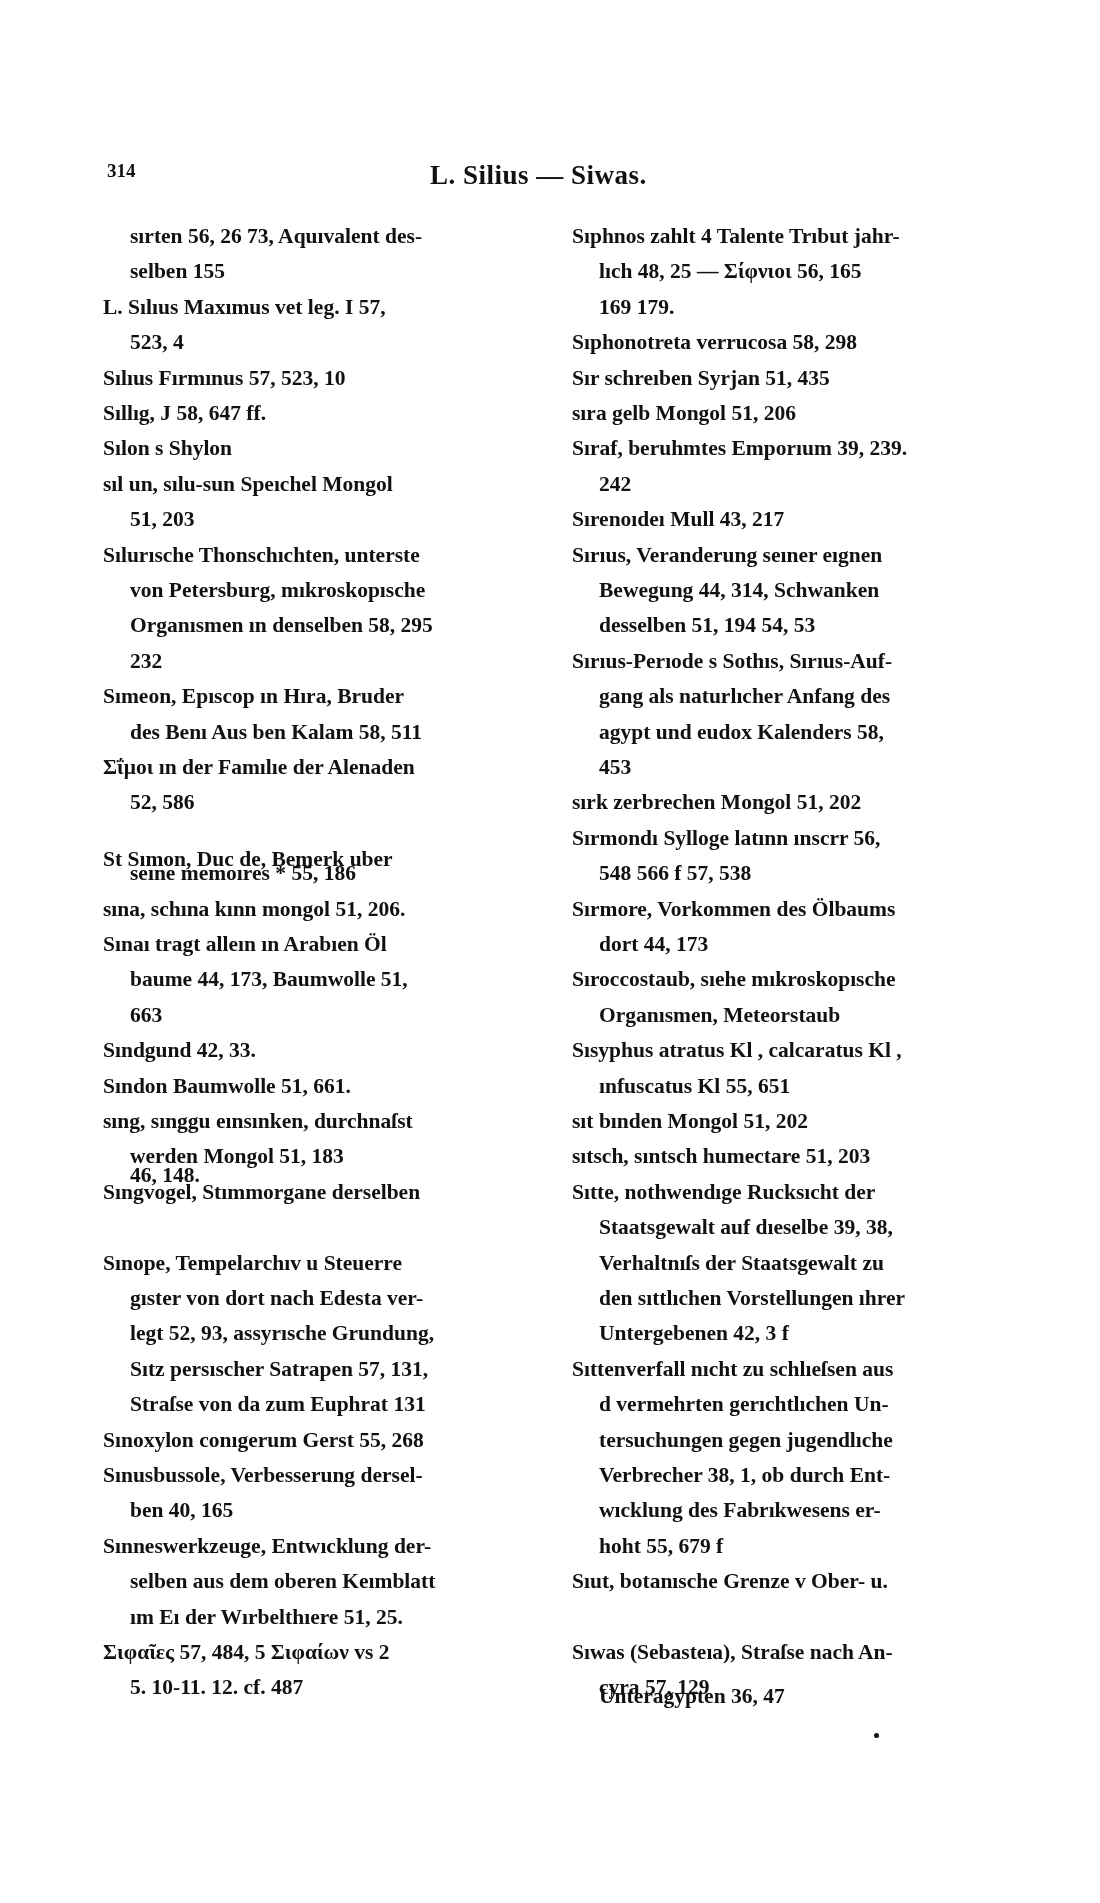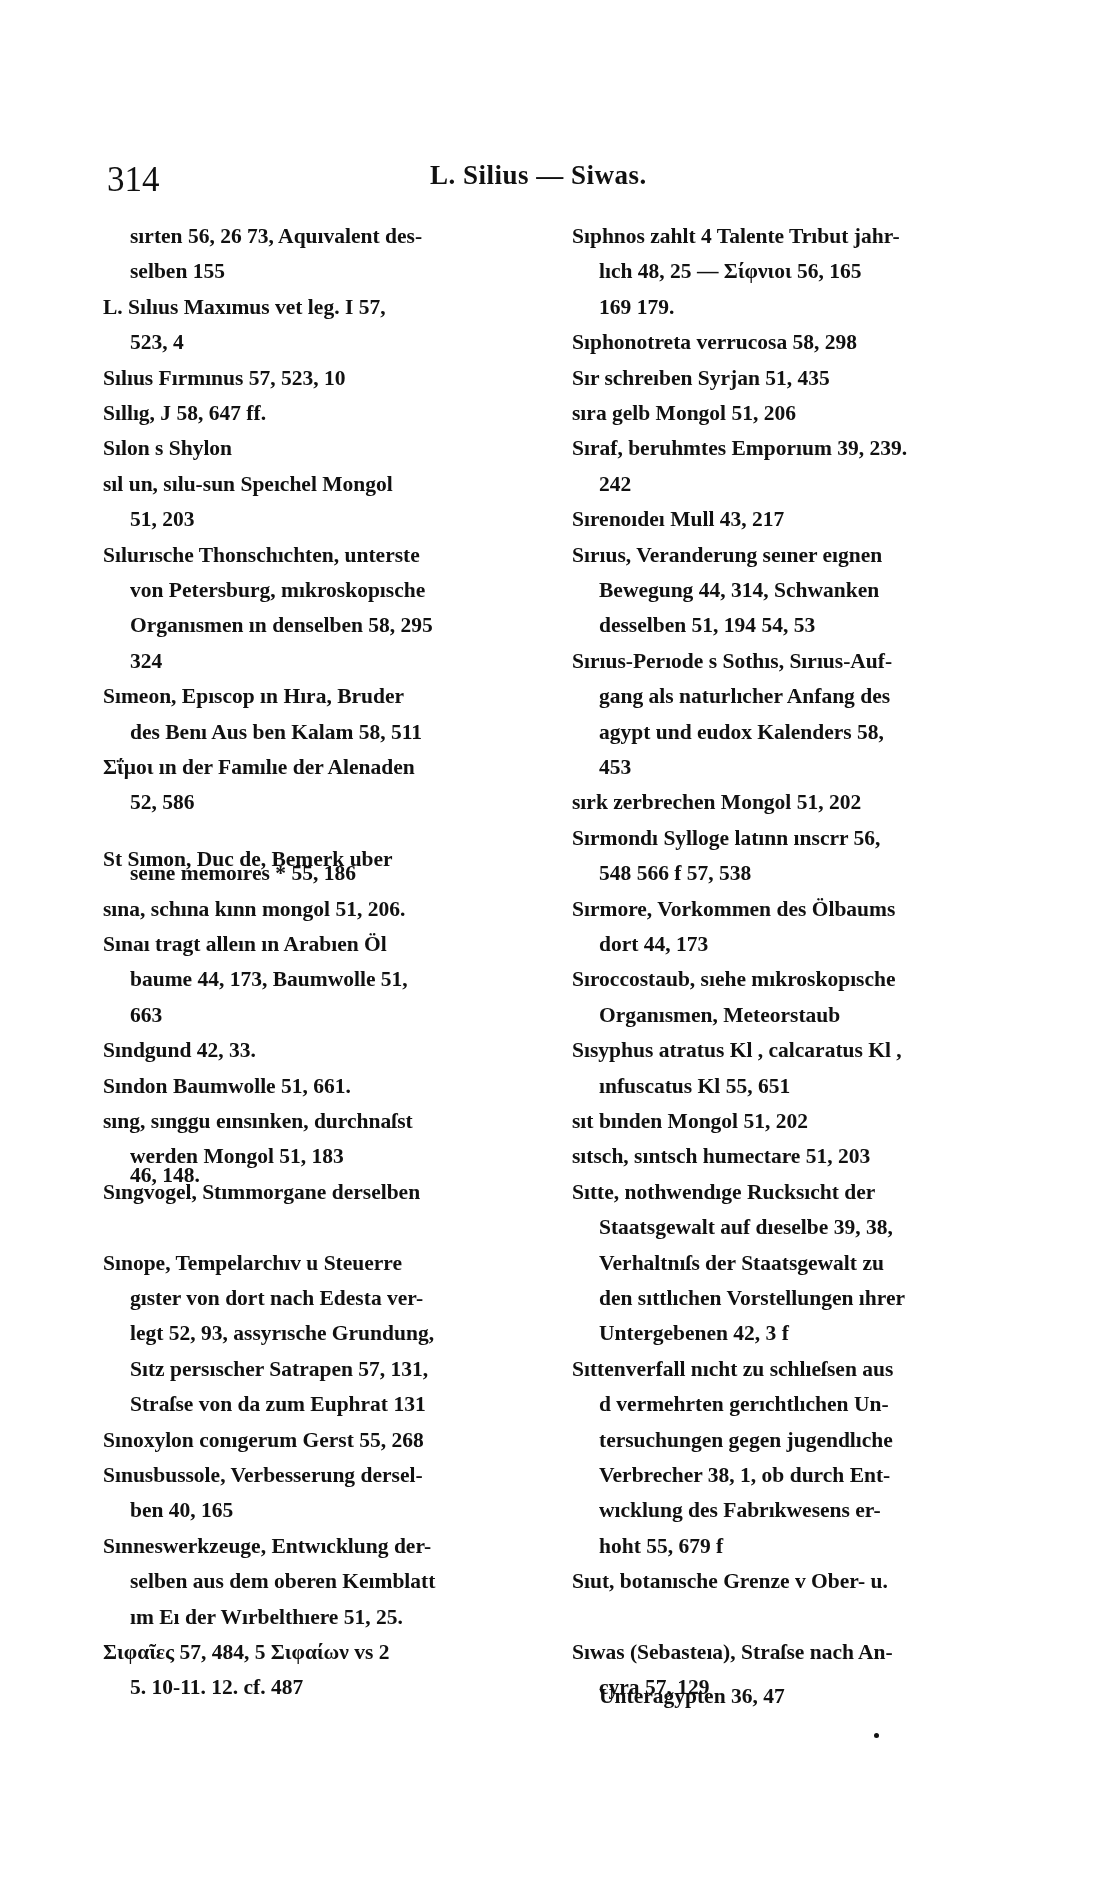--- a/index.html
+++ b/index.html
@@ -1,19 +1,19 @@
 <!DOCTYPE html>
 <html><head>
   <meta charset="utf-8">
   <style>
     html, body { margin: 0; padding: 0; background: #ffffff; }
     body { width: 1100px; height: 1903px; position: relative; overflow: hidden;
            font-family: "Liberation Serif", "DejaVu Serif", serif; color: #111; }
     .header { position: absolute; top: 160px; left: 0; width: 1100px; height: 40px; }
-    .page-number { position: absolute; left: 107px; top: 0; font-size: 35px; font-weight: normal; }
+    .page-number { position: absolute; left: 107px; top: 0; font-size: 19px; font-weight: bold; }
     .running-title { position: absolute; left: 430px; top: 0; font-size: 27px; font-weight: bold; letter-spacing: 0.5px; }
     .column { position: absolute; top: 222px; }
     .col-left { left: 103px; width: 440px; }
     .col-right { left: 572px; width: 440px; }
     .line { position: absolute; left: 0; white-space: nowrap; font-size: 21.5px; font-weight: bold; line-height: 29px; height: 29px; }
     .line.indent { left: 27px; }
     .stray-dot { position: absolute; left: 874px; top: 1733px; width: 5px; height: 5px; border-radius: 50%; background: #111; }
   </style>
 </head>
 <body>
@@ -29,21 +29,21 @@
     <div class="line" style="top: 70.8px;">L. Sılıus Maxımus vet leg. I 57,</div>
     <div class="line indent" style="top: 106.2px;">523, 4</div>
     <div class="line" style="top: 141.6px;">Sılıus Fırmınus 57, 523, 10</div>
     <div class="line" style="top: 177px;">Sıllıg, J 58, 647 ff.</div>
     <div class="line" style="top: 212.4px;">Sılon s Shylon</div>
     <div class="line" style="top: 247.8px;">sıl un, sılu-sun Speıchel Mongol</div>
     <div class="line indent" style="top: 283.2px;">51, 203</div>
     <div class="line" style="top: 318.6px;">Sılurısche Thonschıchten, unterste</div>
     <div class="line indent" style="top: 354px;">von Petersburg, mıkroskopısche</div>
     <div class="line indent" style="top: 389.4px;">Organısmen ın denselben 58, 295</div>
-    <div class="line indent" style="top: 424.8px;">324</div>
+    <div class="line indent" style="top: 424.8px;">232</div>
     <div class="line" style="top: 460.2px;">Sımeon, Epıscop ın Hıra, Bruder</div>
     <div class="line indent" style="top: 495.6px;">des Benı Aus ben Kalam 58, 511</div>
     <div class="line" style="top: 531px; text-align: right;">Σΐμοι ın der Famılıe der Alenaden</div>
     <div class="line indent" style="top: 566.4px; text-align: center;">52, 586</div>
     <div class="line" style="top: 623px;">St Sımon, Duc de, Bemerk uber</div>
     <div class="line indent" style="top: 637.2px;">seıne memoıres * 55, 186</div>
     <div class="line" style="top: 672.6px;">sına, schına kınn mongol 51, 206.</div>
     <div class="line" style="top: 708px;">Sınaı tragt alleın ın Arabıen Öl</div>
     <div class="line indent" style="top: 743.4px;">baume 44, 173, Baumwolle 51,</div>
     <div class="line indent" style="top: 778.8px;">663</div>

